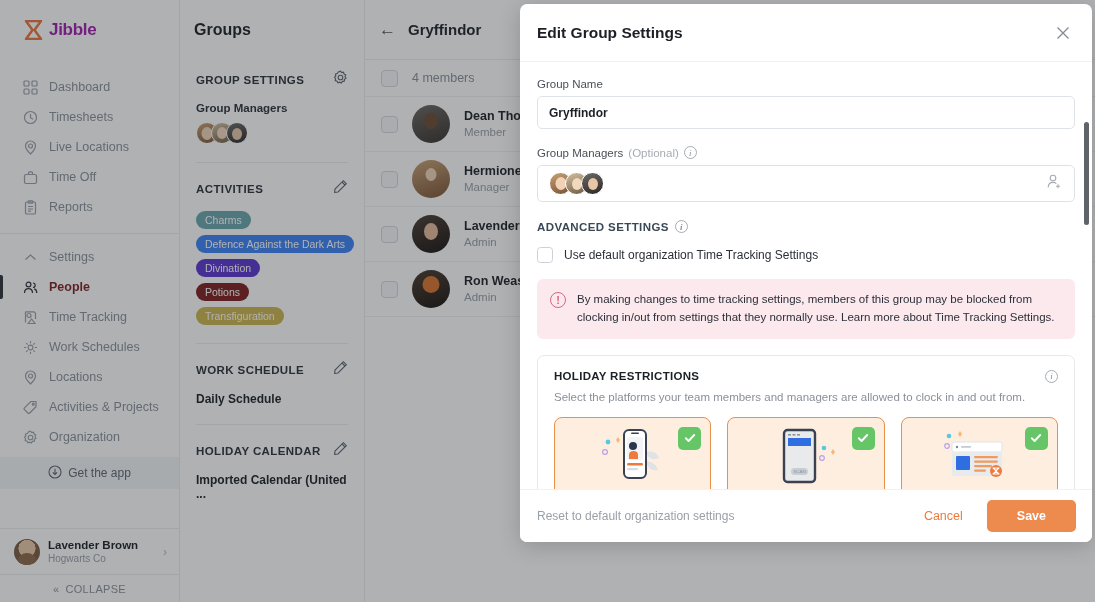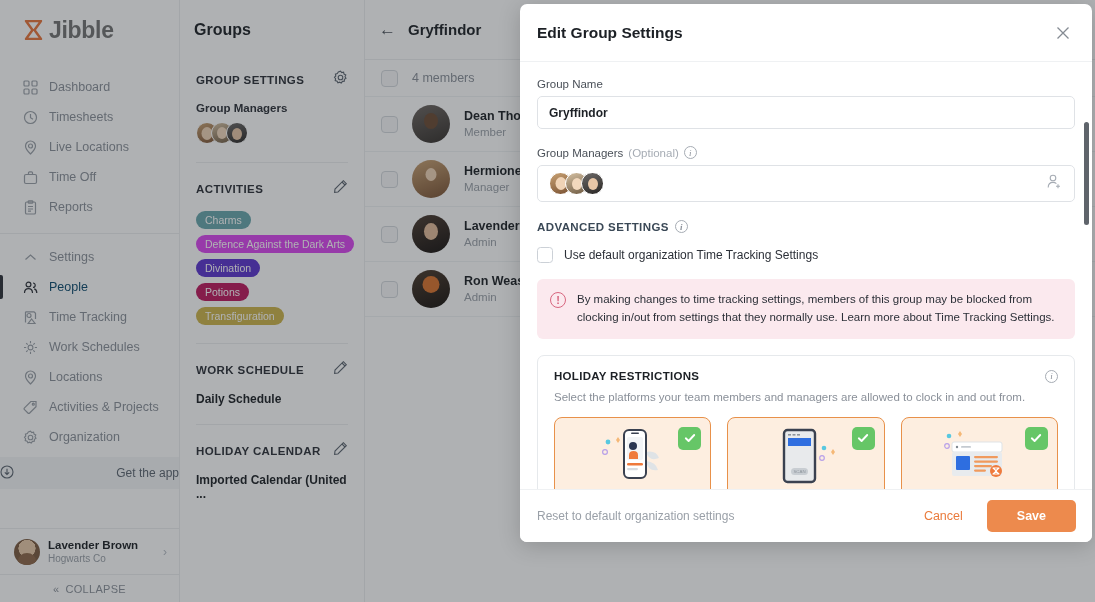--- a/index.html
+++ b/index.html
@@ -36,36 +36,36 @@
     height: 60px;
     display: flex; align-items: center;
     padding-left: 24px;
     gap: 6px;
   }
   .logo-mark {
     width: 19px; height: 20px;
     position: relative;
   }
   .logo-text {
-    font-size: 23px; font-weight: bold; color: #737373;
+    font-size: 17px; font-weight: bold; color: #a21caf;
     letter-spacing: -0.3px;
   }
   .nav-list { padding-top: 12px; }
   .nav-item {
     display: flex; align-items: center;
     gap: 11px;
     height: 30px;
     padding-left: 22px;
     font-size: 12.5px;
     color: #8a9099;
     cursor: pointer;
     position: relative;
   }
   .nav-item.active {
-    color: #0c4a6e; font-weight: normal; align-items: center;
+    color: #7f1d1d; font-weight: bold; align-items: center;
   }
   .nav-item.active::before {
     content: "";
     position: absolute; left: 0; top: 3px;
     width: 3px; height: 24px;
     background: #2c3038;
     border-radius: 0 2px 2px 0;
   }
   .nav-icon {
     width: 16px; height: 16px;
@@ -74,21 +74,21 @@
   }
   .nav-icon svg { display:block; }
   .nav-divider {
     height: 1px; background: #eceef0;
     margin: 11px 0 8px 0;
   }
   .getapp-row {
     margin-top: 5px;
     height: 32px;
     background: #f4f6f8;
-    display: flex; align-items: center; justify-content: space-between;
+    display: flex; align-items: center; justify-content: center;
     gap: 6px;
     font-size: 12px; color: #5c6570;
     cursor: pointer;
   }
   .sidebar-spacer { flex: 1; }
   .user-row {
     height: 46px;
     display: flex; align-items: center;
     gap: 8px;
     padding: 0 12px 0 14px;
@@ -537,23 +537,23 @@
           <span class="gs-title">ACTIVITIES</span>
           <span class="pencil">
             <svg width="15" height="15" viewBox="0 0 15 15" fill="none" stroke="#5c6570" stroke-width="1.1">
               <path d="M10.3 1.7 L13.3 4.7 L5 13 L1.6 13.4 L2 10 Z"></path>
                 <path d="M9 3 L12 6"></path>
             </svg>
           </span>
         </div>
         <div class="tags">
           <span class="tag" style="background:#68a6ac">Charms</span>
-          <span class="tag" style="background:#d946ef">Defence Against the Dark Arts</span>
+          <span class="tag" style="background:#3b82f6">Defence Against the Dark Arts</span>
           <span class="tag" style="background:#5b34cf">Divination</span>
-          <span class="tag" style="background:#be185d">Potions</span>
+          <span class="tag" style="background:#7f1d1d">Potions</span>
           <span class="tag" style="background:#cdb44a">Transfiguration</span>
         </div>
 
         <div class="gs-divider"></div>
 
         <div class="gs-title-row">
           <span class="gs-title">WORK SCHEDULE</span>
           <span class="pencil">
             <svg width="15" height="15" viewBox="0 0 15 15" fill="none" stroke="#5c6570" stroke-width="1.1">
               <path d="M10.3 1.7 L13.3 4.7 L5 13 L1.6 13.4 L2 10 Z"></path>

